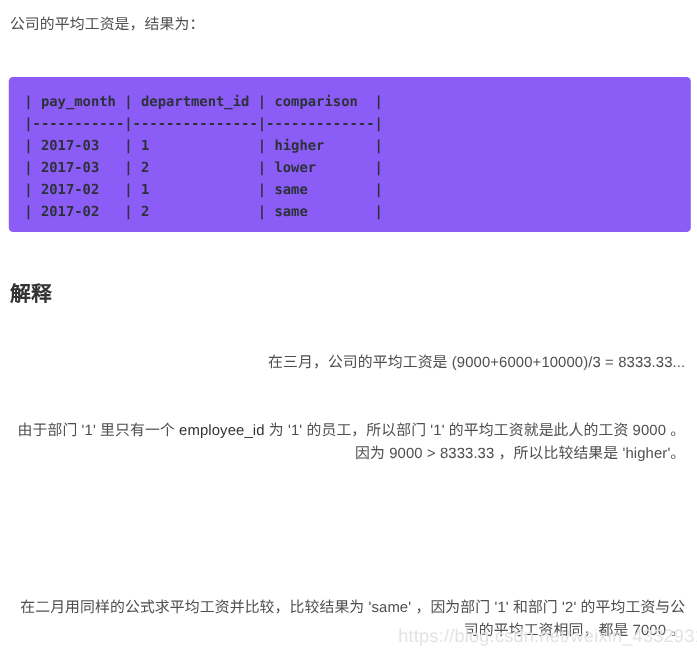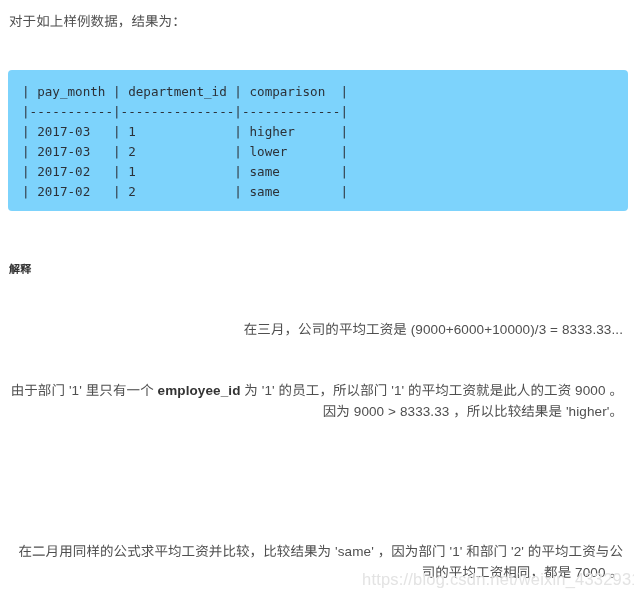--- a/index.html
+++ b/index.html
@@ -36,62 +36,63 @@
     white-space: nowrap;
   }
 
   .code-block {
     position: absolute;
     left: 8px;
     top: 70px;
     width: 620px;
     height: 141px;
     box-sizing: border-box;
-    background: #7dd3fc;
+    background: #8b5cf6;
     border-radius: 4px;
     padding: 12px 0 12px 0;
     overflow: hidden;
+    font-weight: bold;
   }
 
   .code-block pre {
     margin: 0;
     padding: 0 14px;
     font-family: "DejaVu Sans Mono", "Liberation Mono", monospace;
     font-size: 12.6px;
     line-height: 20px;
     color: #2c3138;
     white-space: pre;
     letter-spacing: 0px;
   }
 
   .section-heading {
     position: absolute;
     left: 9px;
     top: 259px;
-    font-size: 11px;
+    font-size: 19px;
     line-height: 20px;
     font-weight: bold;
     color: #333333;
     letter-spacing: 0.2px;
   }
 
   .para {
     position: absolute;
     left: 9px;
     width: 614px;
     font-size: 13.5px;
     line-height: 21px;
     color: #4f4f4f;
     letter-spacing: 0.1px;
     text-align: right;
     word-break: break-word;
   }
 
   .para b {
-    font-weight: bold;
+    font-weight: normal;
     color: #333333;
   }
 
   #para-1 { top: 319px; }
   #para-2 { top: 380px; }
   #para-3 { top: 460px; }
   #para-4 { top: 541px; }
 
   .watermark {
     position: absolute;
@@ -104,21 +105,21 @@
     white-space: nowrap;
     user-select: none;
     pointer-events: none;
   }
 </style>
 </head>
 <body>
 
 <div class="page">
 
-  <div class="intro-line">对于如上样例数据，结果为：</div>
+  <div class="intro-line">公司的平均工资是，结果为：</div>
 
   <div class="code-block">
     <pre>| pay_month | department_id | comparison  |
 |-----------|---------------|-------------|
 | 2017-03   | 1             | higher      |
 | 2017-03   | 2             | lower       |
 | 2017-02   | 1             | same        |
 | 2017-02   | 2             | same        |</pre>
   </div>
 

